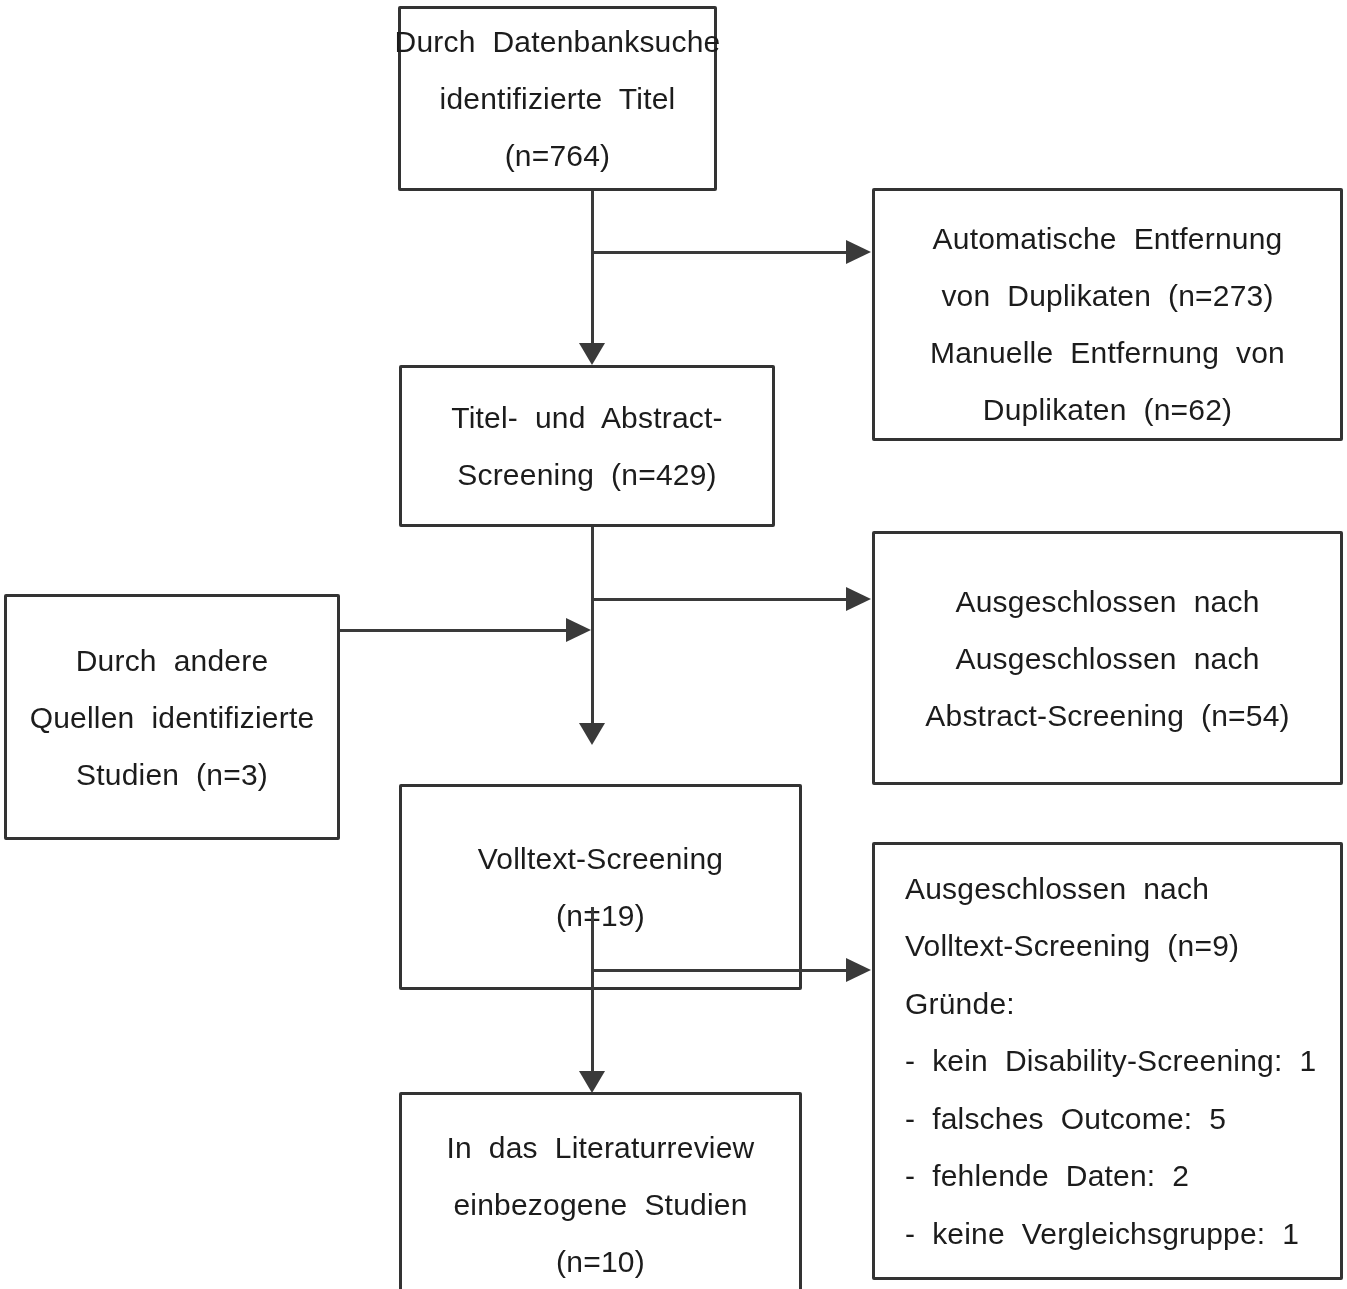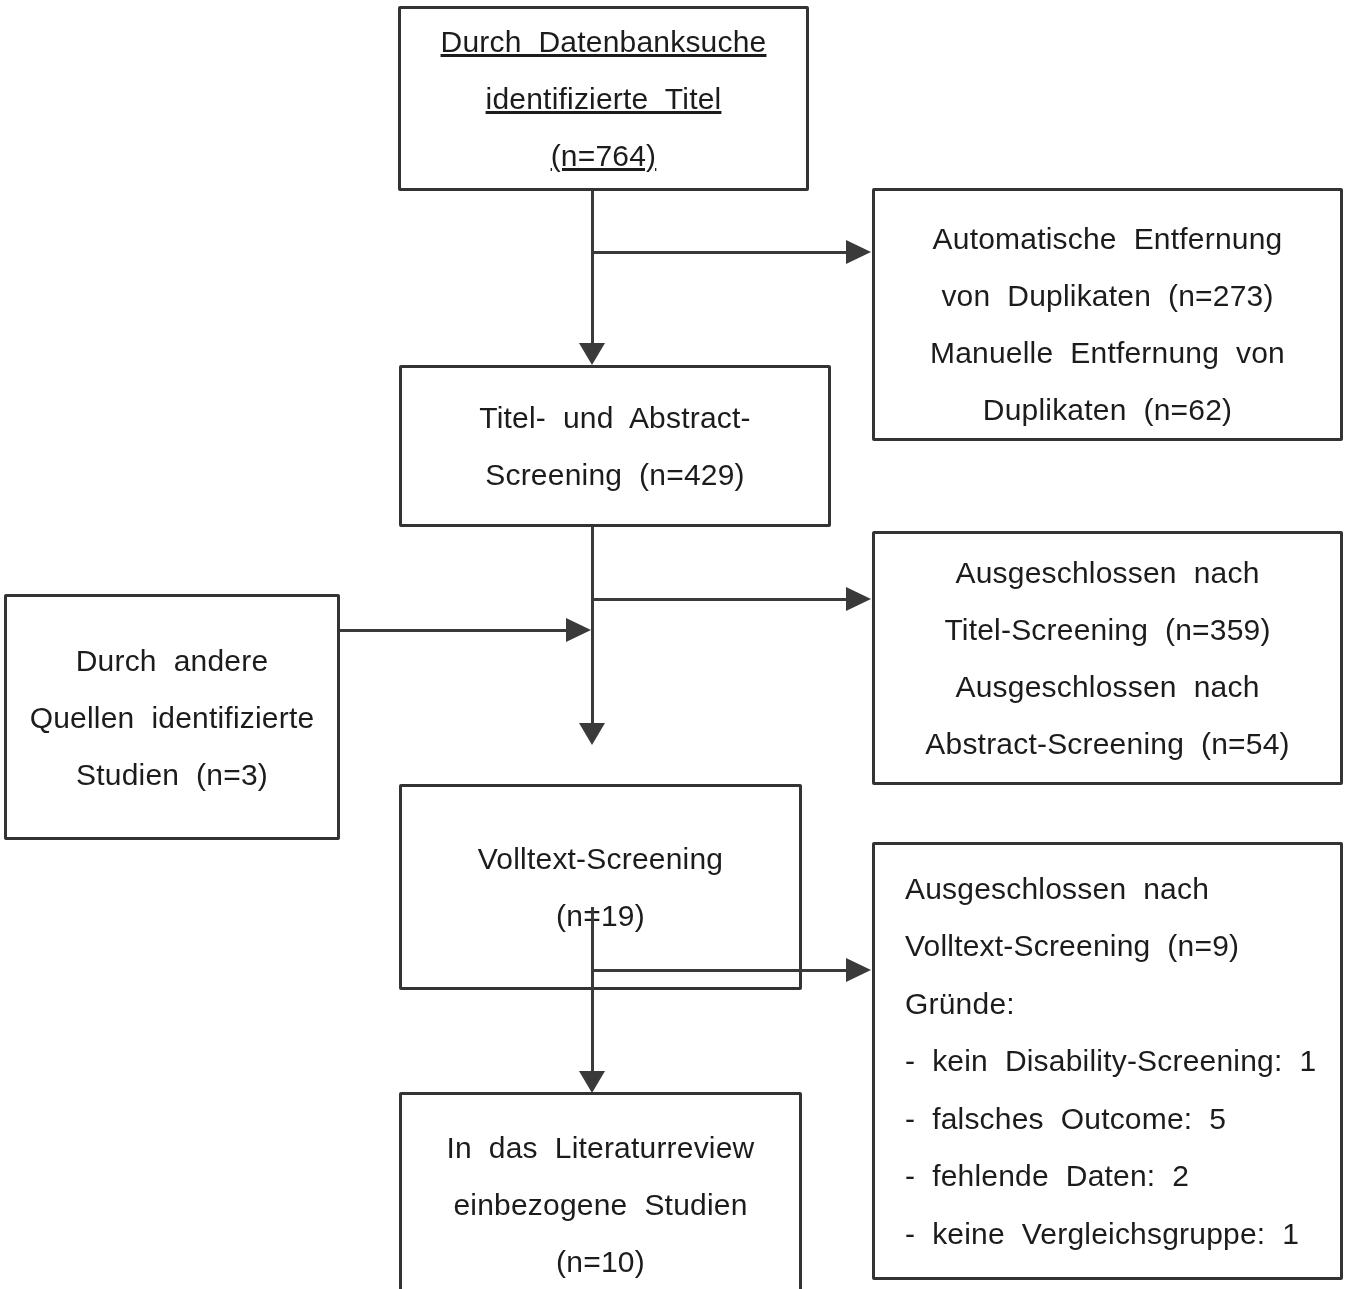--- a/index.html
+++ b/index.html
@@ -55,47 +55,46 @@
     border-top: 12px solid transparent;
     border-bottom: 12px solid transparent;
     border-left: 25px solid var(--line);
   }
 </style>
 </head>
 <body>
 
 <div class="canvas">
 
-  <div class="box" style="left:398px; top:6px; width:411px; height:185px;text-decoration:underline;">
+  <div class="box" style="left:398px; top:6px; width:319px; height:185px;">
     <div class="box-line">Durch Datenbanksuche</div>
     <div class="box-line">identifizierte Titel</div>
     <div class="box-line">(n=764)</div>
   </div>
 
   <div class="box" style="left:872px; top:188px; width:471px; height:253px;justify-content:flex-end;">
     <div class="box-line">Automatische Entfernung</div>
     <div class="box-line">von Duplikaten (n=273)</div>
     <div class="box-line">Manuelle Entfernung von</div>
     <div class="box-line">Duplikaten (n=62)</div>
   </div>
 
-  <div class="box" style="left:399px; top:365px; width:432px; height:162px;">
+  <div class="box" style="left:399px; top:365px; width:376px; height:162px;">
     <div class="box-line">Titel- und Abstract-</div>
     <div class="box-line">Screening (n=429)</div>
   </div>
 
   <div class="box" style="left:4px; top:594px; width:336px; height:246px;">
     <div class="box-line">Durch andere</div>
     <div class="box-line">Quellen identifizierte</div>
     <div class="box-line">Studien (n=3)</div>
   </div>
 
   <div class="box" style="left:872px; top:531px; width:471px; height:254px;">
     <div class="box-line">Ausgeschlossen nach</div>
-    <div class="box-line">Titel-Screening (n=359)</div>
     <div class="box-line">Ausgeschlossen nach</div>
     <div class="box-line">Abstract-Screening (n=54)</div>
   </div>
 
   <div class="box" style="left:399px; top:744px; width:403px; height:206px;margin-top:40px;">
     <div class="box-line">Volltext-Screening</div>
     <div class="box-line">(n=19)</div>
   </div>
 
   <div class="box left-align" style="left:872px; top:842px; width:471px; height:438px;">

